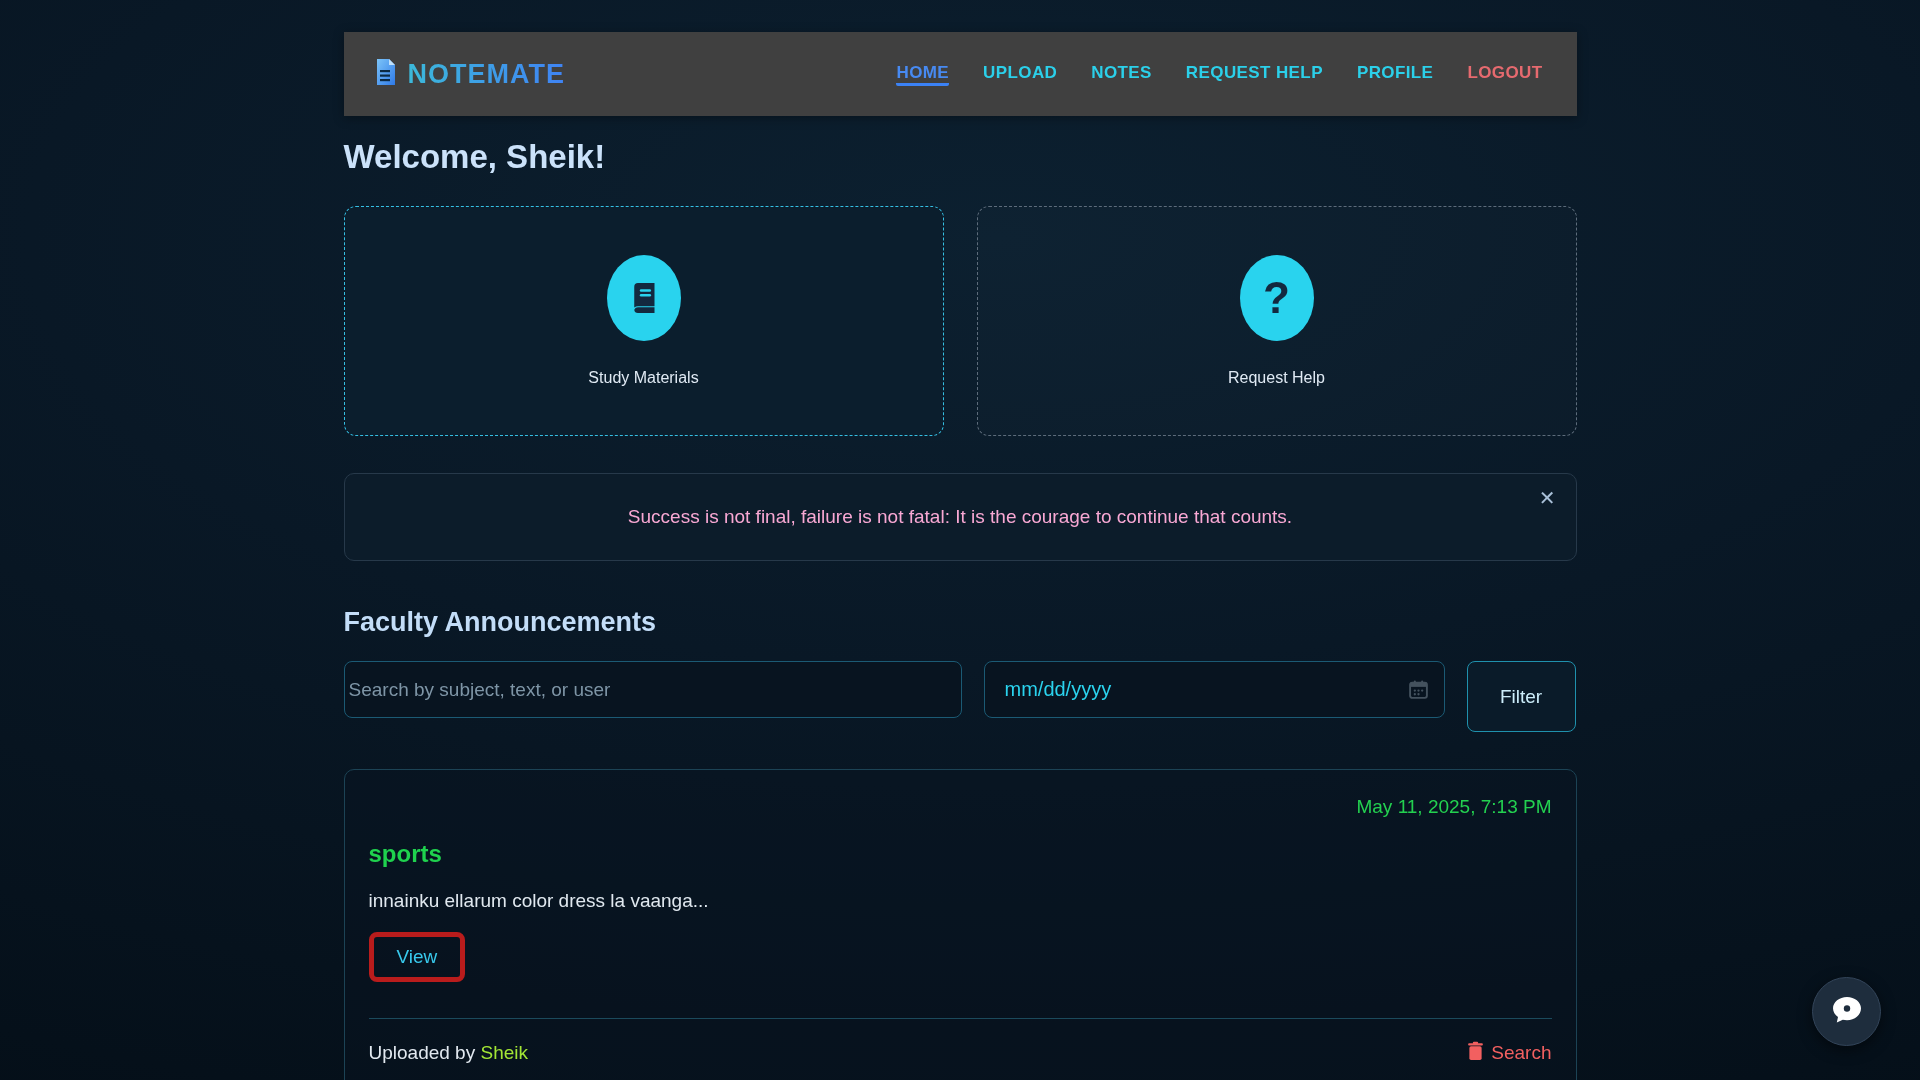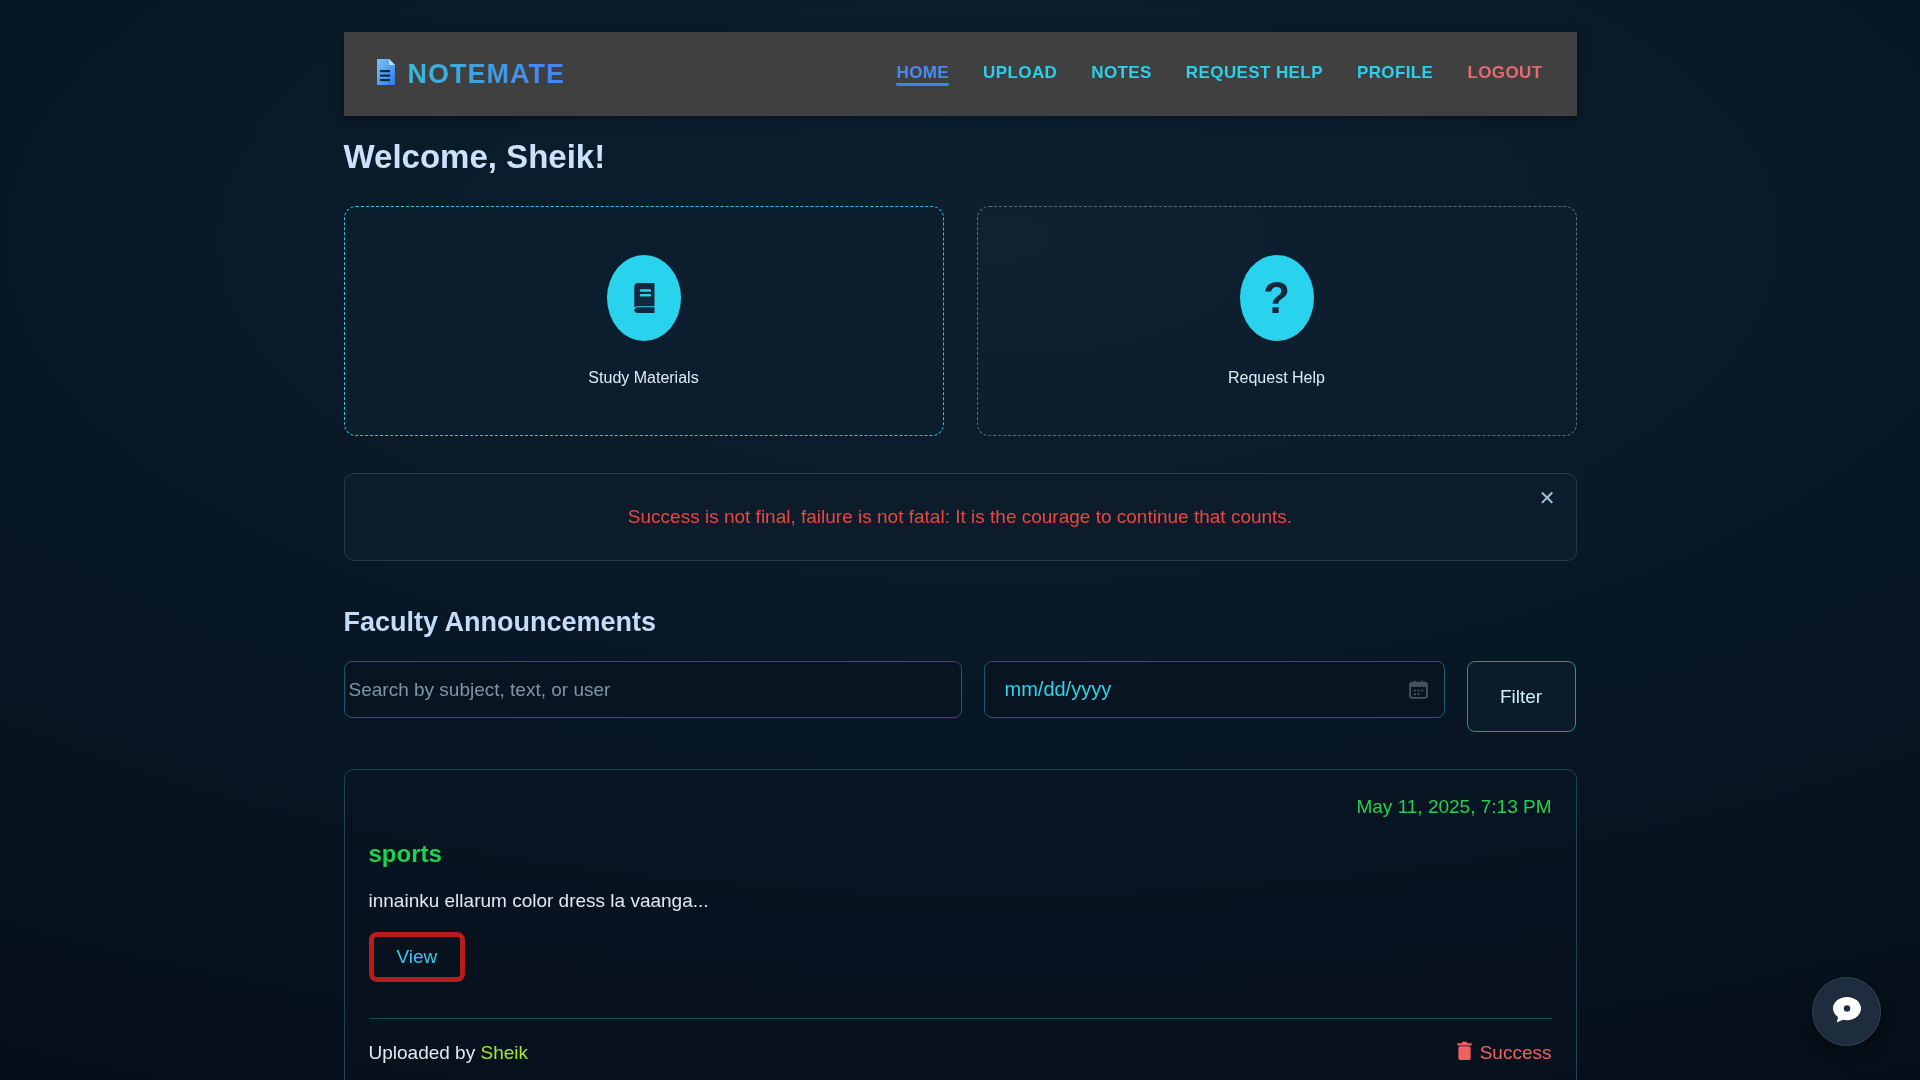--- a/index.html
+++ b/index.html
@@ -48,21 +48,21 @@
   }
   .q-glyph { font-size:44px; font-weight:700; color:#13293f; line-height:1; }
   .q-label { margin-top:28px; font-size:16px; color:#e0eaf4; }
 
   
   .quote {
     position:relative; margin-top:37px; height:88px; border-radius:10px;
     border:1px solid #27394a; background:#0c1c2a;
     display:flex; align-items:center; justify-content:center;
   }
-  .quote-text { font-size:19px; color:#ef4444; }
+  .quote-text { font-size:19px; color:#f9a8d4; }
   .quote-close {
     position:absolute; top:14px; right:20px; font-size:20px; color:#a9c0d8;
     background:none; border:none; cursor:pointer; line-height:1;
     font-family:"Liberation Sans","DejaVu Sans",sans-serif;
   }
 
   
   .ann-heading { margin-top:46px; font-size:27px; font-weight:700; color:#c3ddf8; }
   .filter-row { margin-top:23px; display:flex; gap:22px; }
   .search-input {
@@ -215,21 +215,21 @@
         <span class="uploader">Sheik</span>
       </span>
       <button class="delete-btn">
         <span>
           <svg width="17" height="19" viewBox="0 0 16 18">
             <rect x="2.2" y="5" width="11.6" height="13" rx="1.6" fill="#f26060"></rect>
             <rect x="1" y="2.2" width="14" height="2" rx="1" fill="#f26060"></rect>
             <rect x="5.5" y="0.6" width="5" height="2.4" rx="1" fill="#f26060"></rect>
           </svg>
         </span>
-        <span>Success</span>
+        <span>Search</span>
       </button>
     </div>
   </div>
 
 </div>
 
 <div class="chat-fab">
   <span>
     <svg width="34" height="32" viewBox="0 0 34 32">
       <path fill="#ffffff" d="M17 3C9.3 3 3 8 3 14.3c0 3.5 2 6.6 5 8.7l-1.2 5.5 6-2.8c1.3.3 2.7.5 4.2.5 7.7 0 14-5 14-11.9C31 8 24.7 3 17 3z"></path>

